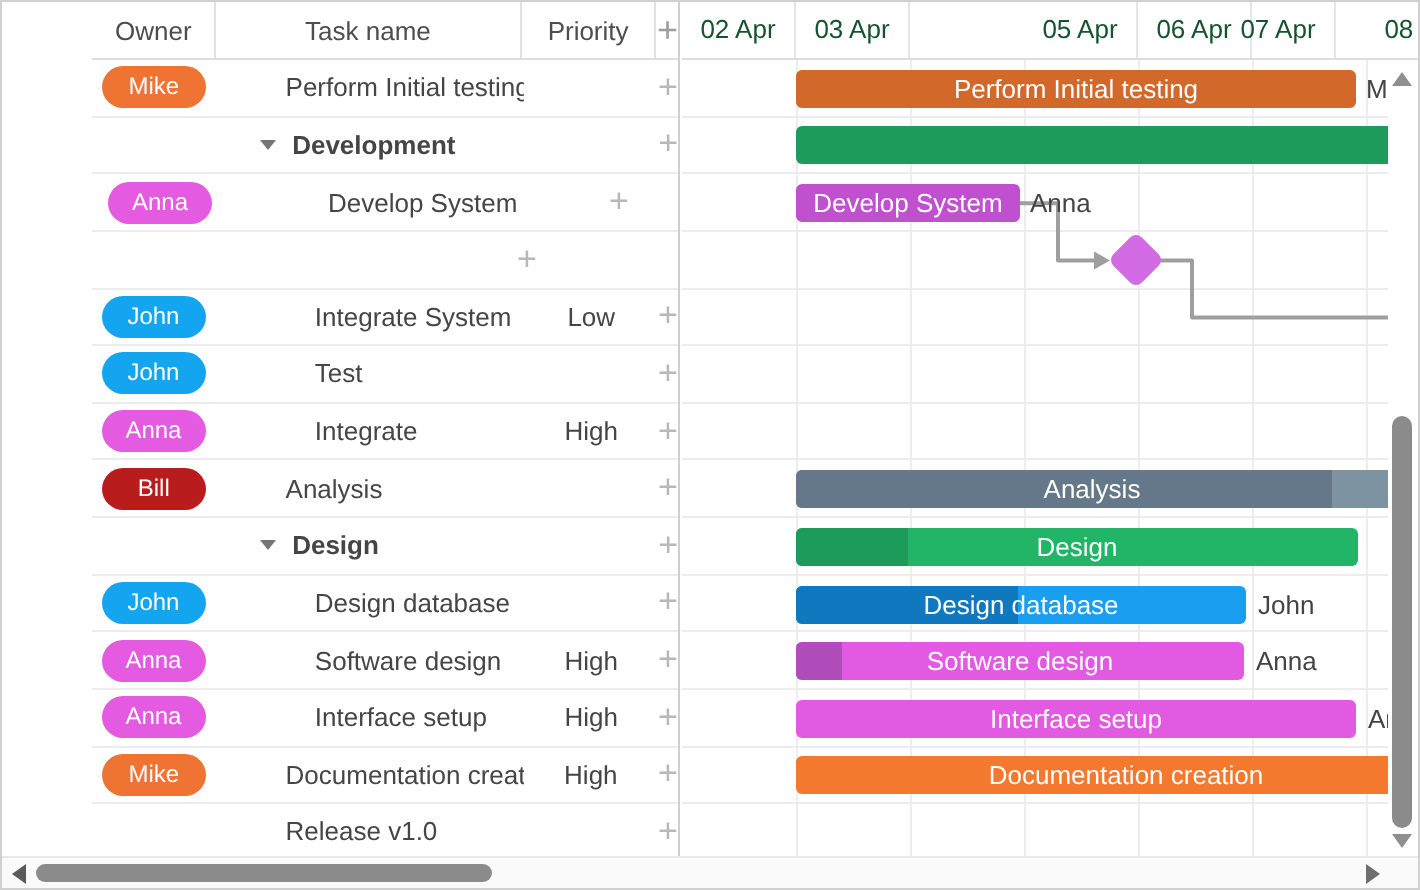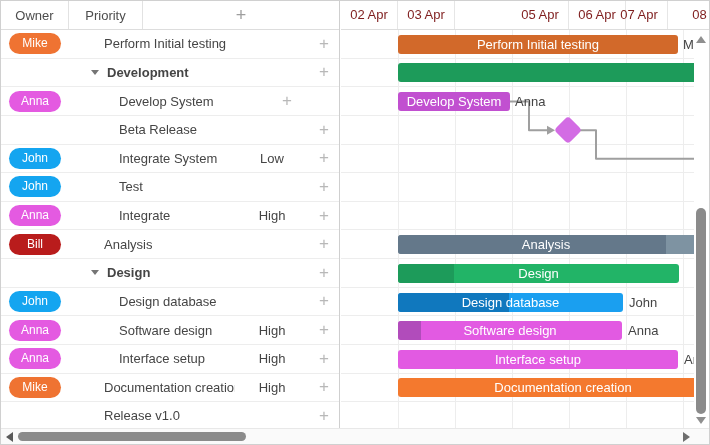--- a/index.html
+++ b/index.html
@@ -4,39 +4,39 @@
 <style>
   * { margin:0; padding:0; box-sizing:border-box; }
   body { background:#fff; }
   .app {
     position:relative; width:710px; height:445px; overflow:hidden;
     background:#fff; border:1px solid #d0d0d0;
     font-family:"Liberation Sans", sans-serif;
     -webkit-font-smoothing:antialiased;
   }
   
-  .grid { position:absolute; left:0; top:0; width:339px; height:429px; border-right:1px solid #cfcfcf; background:#fff; }
+  .grid { position:absolute; left:0; top:0; width:339px; height:429px; border-right:1px solid #cfcfcf; background:#fff;padding-left:45px; }
   .grid-header { display:flex; height:29px; border-bottom:1px solid #ddd; }
   .gh-cell { display:flex; align-items:center; justify-content:center; font-size:13px; color:#4d4d4d; border-right:1px solid #e2e2e2; }
   .gh-owner { width:68px; }
   .gh-task { width:166px; }
   .gh-priority { width:74px; }
   .gh-add { flex:1; border-right:none; color:#9e9e9e; font-size:18px; font-weight:300; cursor:pointer; }
   .g-row { display:flex; height:28.64px; border-bottom:1px solid #ededed; }
   .cell-owner { width:68px; display:flex; align-items:center; justify-content:center; }
   .badge { width:52px; height:21px; border-radius:11px; color:#fff; font-size:12px; text-align:center; line-height:21px; overflow:hidden; }
   .cell-task { width:166px; display:flex; align-items:center; font-size:13px; color:#454545; overflow:hidden; white-space:nowrap; }
   .cell-task.parent { font-weight:bold; }
   .tree-arrow { width:0; height:0; border-left:4px solid transparent; border-right:4px solid transparent; border-top:5px solid #757575; margin-right:8px; flex:none; cursor:pointer; }
   .cell-priority { width:74px; display:flex; align-items:center; justify-content:center; font-size:13px; color:#454545; }
   .cell-add { flex:1; display:flex; align-items:center; justify-content:center; color:#b8b8b8; font-size:17px; font-weight:300; cursor:pointer; }
   
   .timeline { position:absolute; left:340px; top:0; width:370px; height:429px; background:#fff; }
   .tl-header { position:relative; height:29px; border-bottom:1px solid #ddd; overflow:hidden; }
-  .tl-date { position:absolute; top:0; height:28px; width:57px; line-height:28px; text-align:center; font-size:13px; color:#7f1d1d; border-right:1px solid #e6e6e6; }
+  .tl-date { position:absolute; top:0; height:28px; width:57px; line-height:28px; text-align:center; font-size:13px; color:#14532d; border-right:1px solid #e6e6e6; }
   .tl-body { position:absolute; left:0; top:29px; width:370px; height:400px; overflow:hidden; }
   .col-line { position:absolute; top:0; bottom:0; width:1px; background:#ededed; }
   .row-line { position:absolute; left:0; right:0; height:1px; background:#ededed; }
   .links { position:absolute; left:0; top:0; z-index:1; pointer-events:none; }
   .bar { position:absolute; height:19px; border-radius:3px; display:flex; align-items:center; justify-content:center; overflow:hidden; color:#fff; font-size:13px; font-weight:500; z-index:2; cursor:pointer; }
   .bar.clip-right { border-radius:3px 0 0 3px; }
   .bar .progress { position:absolute; left:0; top:0; bottom:0; }
   .bar .bar-label { position:relative; z-index:1; white-space:nowrap; }
   .out-label { position:absolute; height:19px; line-height:19px; font-size:13px; color:#444; white-space:nowrap; z-index:2; }
   .milestone { position:absolute; width:20px; height:20px; border-radius:4px; transform:rotate(45deg); z-index:2; cursor:pointer; }
@@ -51,20 +51,21 @@
   .h-right { position:absolute; left:682px; top:3px; width:0; height:0; border-top:5px solid transparent; border-bottom:5px solid transparent; border-left:7px solid #6e6e6e; cursor:pointer; }
 </style>
 </head>
 <body>
 
 <div class="app">
 
   <div class="grid">
     <div class="grid-header">
       <div class="gh-cell gh-owner">Owner</div>
+      <div class="gh-cell gh-task">Task name</div>
       <div class="gh-cell gh-priority">Priority</div>
       <div class="gh-cell gh-add">+</div>
     </div>
     <div class="grid-body" id="grid-body">
   <div class="g-row">
     <div class="cell-owner">
       <div class="badge" style="background: rgb(239, 115, 50);">Mike</div>
     </div>
     <div class="cell-task" style="padding-left: 35px;">
 
@@ -93,24 +94,20 @@
     <div class="cell-task" style="padding-left: 50px;">
 
       <span class="task-text">Develop System</span>
     </div>
     <div class="cell-add">+</div>
   </div>
 
   <div class="g-row">
     <div class="cell-owner">
       
-    </div>
-    <div class="cell-task" style="padding-left: 50px;">
-
-      <span class="task-text">Beta Release</span>
     </div>
     <div class="cell-priority"></div>
     <div class="cell-add">+</div>
   </div>
 
   <div class="g-row">
     <div class="cell-owner">
       <div class="badge" style="background: rgb(20, 165, 240);">John</div>
     </div>
     <div class="cell-task" style="padding-left: 50px;">

